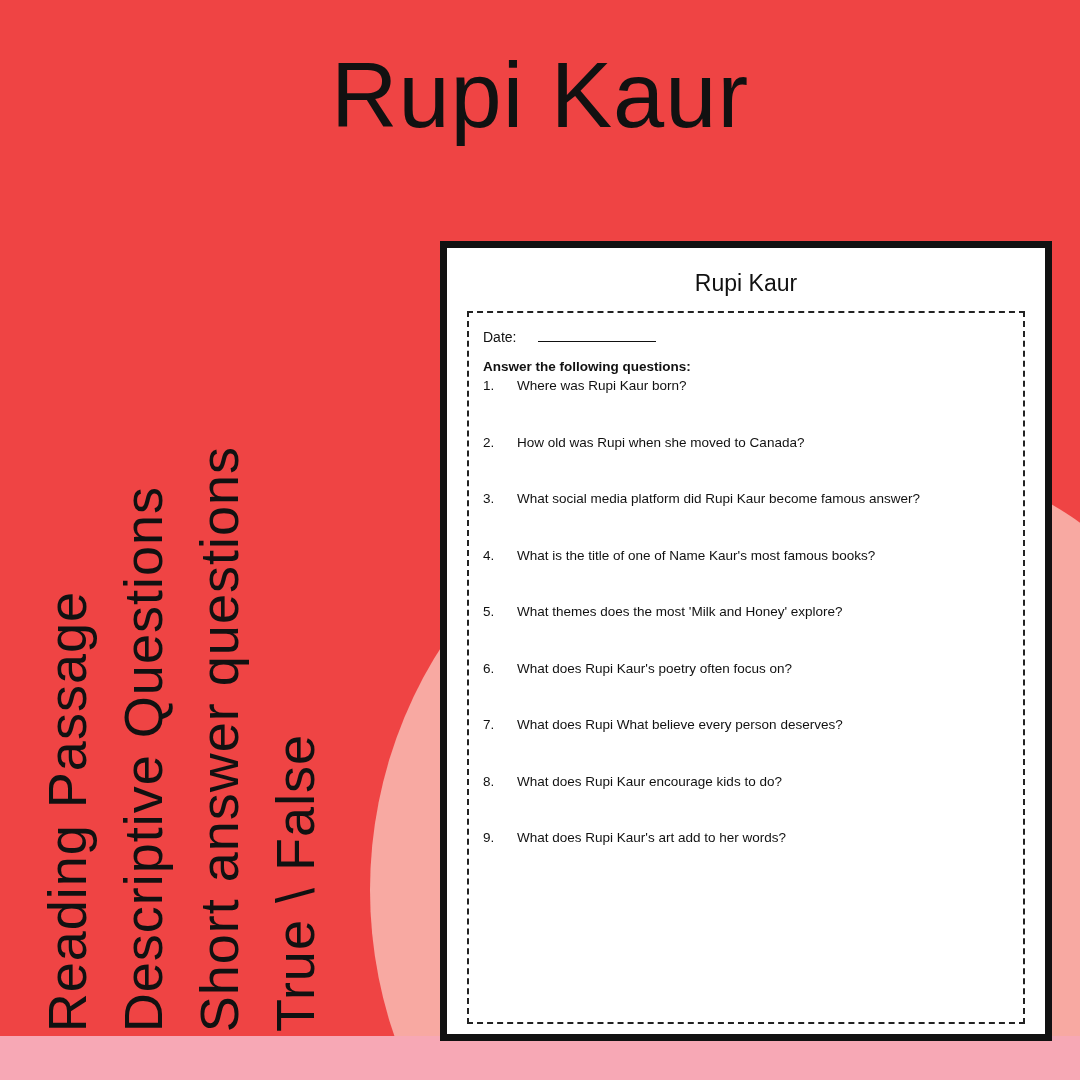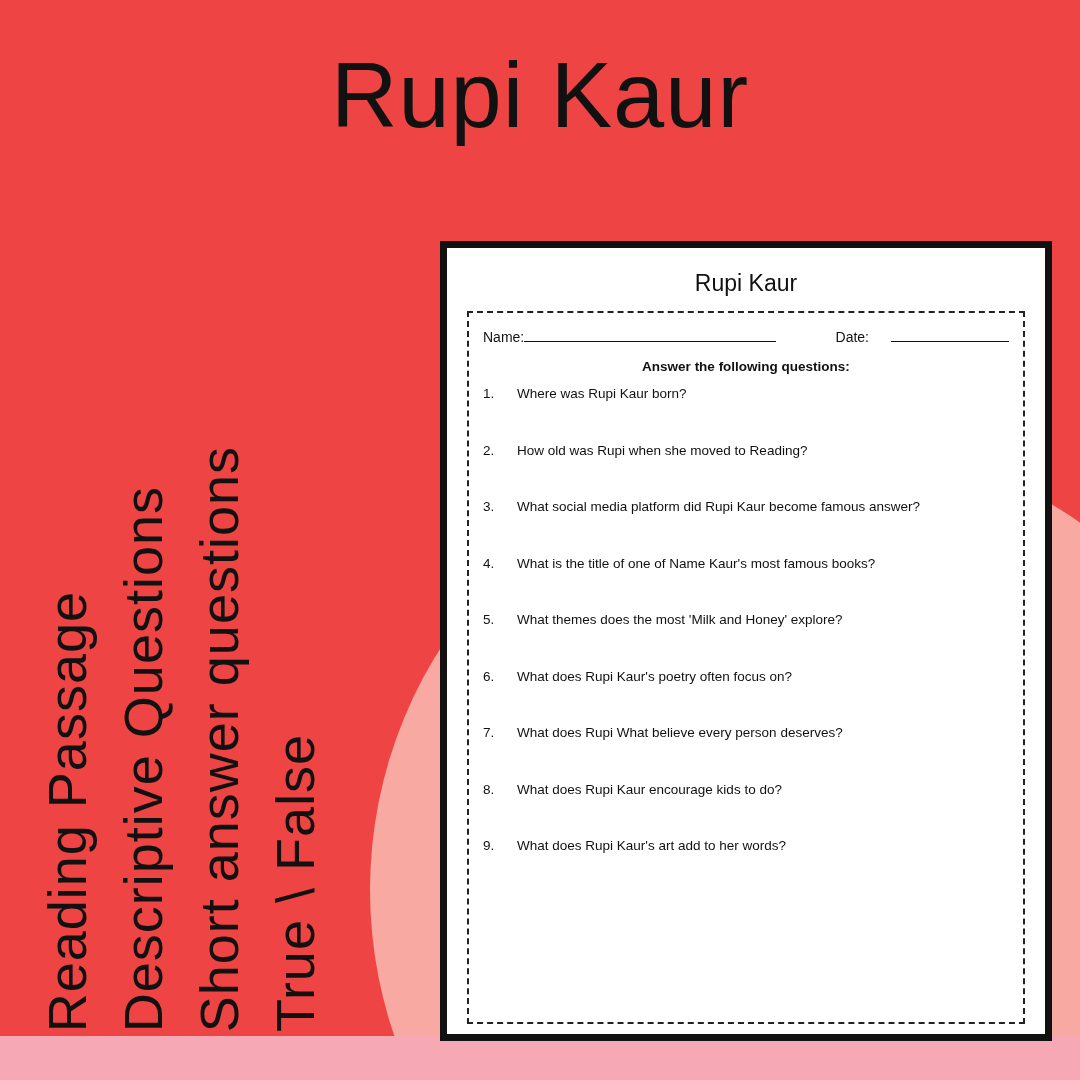--- a/index.html
+++ b/index.html
@@ -150,22 +150,21 @@
     border-bottom: 1px solid #111;
     height: 12px;
   }
   .rule-name { width: 252px; }
   .rule-date { width: 118px; }
 
   .instruction {
     font-size: 13.5px;
     font-weight: bold;
     color: #111;
-    margin-bottom: 12px;
-    text-align: center;
+    margin-bottom: 4px;
   }
   .q-list {
     list-style: none;
     margin: 0;
     padding: 0;
   }
   .q-item {
     display: flex;
     align-items: flex-start;
     font-size: 13.5px;
@@ -204,40 +203,36 @@
   </div>
 
   <div class="sheet-wrap">
     <div class="sheet-inner">
 
       <div class="sheet-title">Rupi Kaur</div>
 
       <div class="dashed-box">
 
         <div class="meta-row">
-          <div class="meta-name">
-            <span class="meta-label">Name:</span>
-            <span class="rule rule-name"></span>
-          </div>
           <div class="meta-date">
             <span class="meta-label">Date:</span>
             <span class="rule rule-date"></span>
           </div>
         </div>
 
         <div class="instruction">Answer the following questions:</div>
 
         <ol class="q-list">
           <li class="q-item">
             <span class="q-num">1.</span>
             <span class="q-text">Where was Rupi Kaur born?</span>
           </li>
           <li class="q-item">
             <span class="q-num">2.</span>
-            <span class="q-text">How old was Rupi when she moved to Reading?</span>
+            <span class="q-text">How old was Rupi when she moved to Canada?</span>
           </li>
           <li class="q-item">
             <span class="q-num">3.</span>
             <span class="q-text">What social media platform did Rupi Kaur become famous answer?</span>
           </li>
           <li class="q-item">
             <span class="q-num">4.</span>
             <span class="q-text">What is the title of one of Name Kaur's most famous books?</span>
           </li>
           <li class="q-item">

